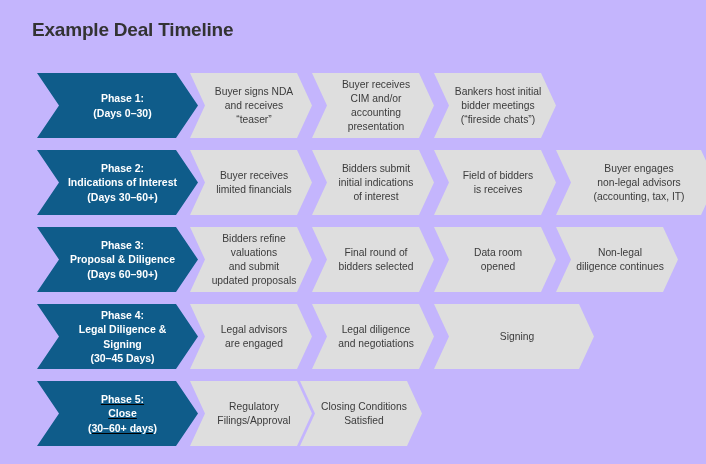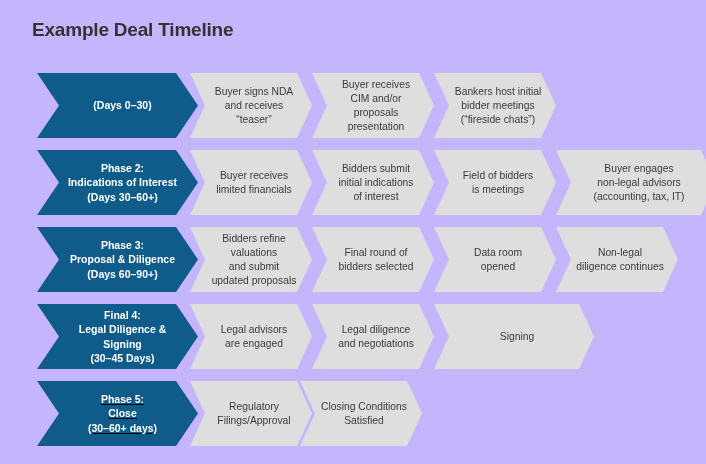--- a/index.html
+++ b/index.html
@@ -111,35 +111,36 @@
 <body>
 
 <div id="page">
 
   <div id="page-title">Example Deal Timeline</div>
 
   <div id="timeline">
       <div class="phase-row" style="top: 73px;">
         <div class="chevron chevron-phase lead" style="left: 37px; width: 161px;">
           <span class="chev-text">
+            <span class="ln">Phase 1:</span>
             <span class="ln">(Days 0–30)</span>
           </span>
         </div>
         <div class="chevron chevron-step" style="left: 190px; width: 122px;">
           <span class="chev-text">
             <span class="ln">Buyer signs NDA</span>
             <span class="ln">and receives</span>
             <span class="ln">“teaser”</span>
           </span>
         </div>
         <div class="chevron chevron-step" style="left: 312px; width: 122px;">
           <span class="chev-text">
             <span class="ln">Buyer receives</span>
             <span class="ln">CIM and/or</span>
-            <span class="ln">proposals</span>
+            <span class="ln">accounting</span>
             <span class="ln">presentation</span>
           </span>
         </div>
         <div class="chevron chevron-step" style="left: 434px; width: 122px;">
           <span class="chev-text">
             <span class="ln">Bankers host initial</span>
             <span class="ln">bidder meetings</span>
             <span class="ln">(“fireside chats”)</span>
           </span>
         </div>
@@ -161,21 +162,21 @@
         <div class="chevron chevron-step" style="left: 312px; width: 122px;">
           <span class="chev-text">
             <span class="ln">Bidders submit</span>
             <span class="ln">initial indications</span>
             <span class="ln">of interest</span>
           </span>
         </div>
         <div class="chevron chevron-step" style="left: 434px; width: 122px;">
           <span class="chev-text">
             <span class="ln">Field of bidders</span>
-            <span class="ln">is meetings</span>
+            <span class="ln">is receives</span>
           </span>
         </div>
         <div class="chevron chevron-step" style="left: 556px; width: 160px;">
           <span class="chev-text">
             <span class="ln">Buyer engages</span>
             <span class="ln">non-legal advisors</span>
             <span class="ln">(accounting, tax, IT)</span>
           </span>
         </div>
       </div>
@@ -210,21 +211,21 @@
         <div class="chevron chevron-step" style="left: 556px; width: 122px; justify-content: flex-end;">
           <span class="chev-text">
             <span class="ln">Non-legal</span>
             <span class="ln">diligence continues</span>
           </span>
         </div>
       </div>
       <div class="phase-row" style="top: 304px;">
         <div class="chevron chevron-phase lead" style="left: 37px; width: 161px;">
           <span class="chev-text">
-            <span class="ln">Final 4:</span>
+            <span class="ln">Phase 4:</span>
             <span class="ln">Legal Diligence &amp;</span>
             <span class="ln">Signing</span>
             <span class="ln">(30–45 Days)</span>
           </span>
         </div>
         <div class="chevron chevron-step" style="left: 190px; width: 122px;">
           <span class="chev-text">
             <span class="ln">Legal advisors</span>
             <span class="ln">are engaged</span>
           </span>

